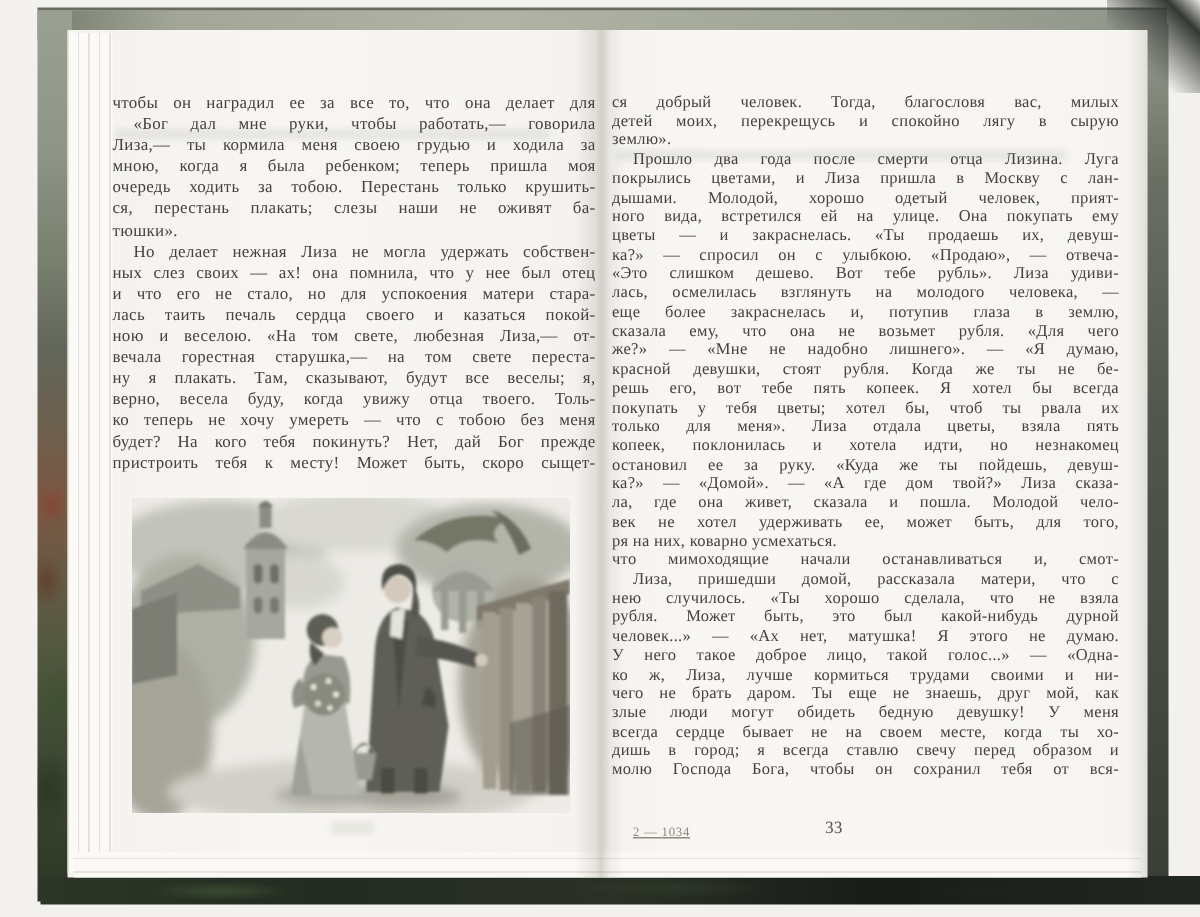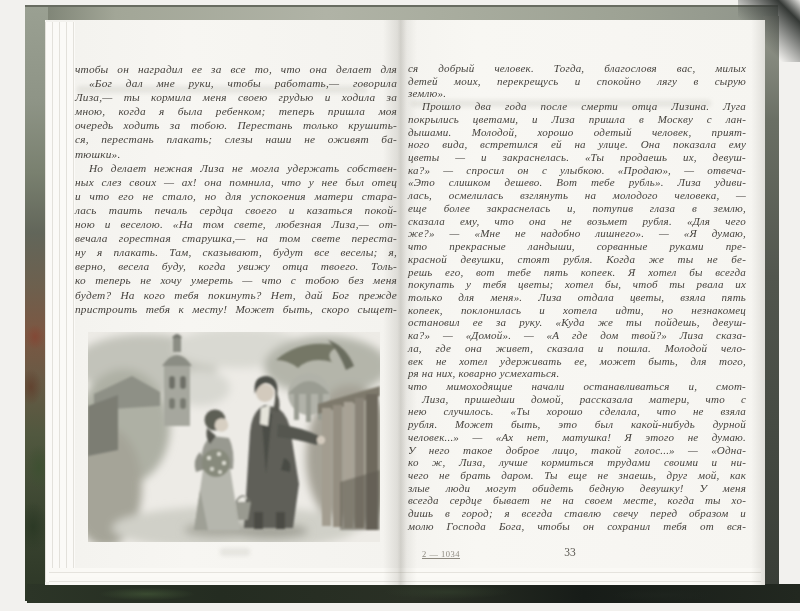--- a/index.html
+++ b/index.html
@@ -58,41 +58,41 @@
   .gutter{
     position:absolute;left:338px;top:0;width:34px;height:565px;
     background:linear-gradient(90deg,rgba(125,122,112,0) 0%,rgba(125,122,112,.18) 42%,rgba(125,122,112,.30) 52%,rgba(125,122,112,.10) 70%,rgba(125,122,112,0) 100%);
   }
   .page-right-shade{
     position:absolute;right:0;top:0;width:14px;height:565px;
     background:linear-gradient(90deg,rgba(120,118,108,0),rgba(120,118,108,.18));
   }
 
   
-  .textcol{position:absolute;color:#45423d;letter-spacing:.2px;font-style:italic;}
+  .textcol{position:absolute;color:#45423d;letter-spacing:.2px;}
   .textcol-left{left:30px;top:42px;width:322px;font-size:11.3px;line-height:14.1px;}
   .textcol-right{left:363px;top:42px;width:338px;font-size:11px;line-height:12.72px;}
   .line{text-align:justify;text-align-last:justify;white-space:nowrap;}
   .line.pend{text-align-last:left;}
   .line.indent{text-indent:14px;}
 
   
   .ghost{position:absolute;background:rgba(118,114,102,.12);filter:blur(2px);border-radius:3px;}
 
   
   .illo{
     position:absolute;left:43px;top:312px;width:292px;height:210px;
     box-shadow:inset 0 0 22px 16px #f5f4f0;
     overflow:hidden;
   }
   .illo svg{display:block;}
 
   
   .print-code{position:absolute;left:377px;top:529px;font-size:8.5px;color:#8d897f;letter-spacing:.5px;text-decoration:underline;}
-  .page-number{position:absolute;left:505px;top:526px;width:40px;text-align:center;font-size:11.5px;color:#55524b;}
+  .page-number{position:absolute;left:505px;top:526px;width:40px;font-size:11.5px;color:#55524b;}
 </style>
 </head>
 <body>
 
 <div class="photo">
 
   <div class="cover-top"></div>
   <div class="cover-left"></div>
   <div class="cover-right"></div>
   <div class="cover-bottom"></div>
@@ -229,29 +229,28 @@
       </svg>
     </div>
 
     <div class="textcol textcol-right">
         <div class="line">ся добрый человек. Тогда, благословя вас, милых</div>
         <div class="line">детей моих, перекрещусь и спокойно лягу в сырую</div>
         <div class="line pend">землю».</div>
         <div class="line indent">Прошло два года после смерти отца Лизина. Луга</div>
         <div class="line">покрылись цветами, и Лиза пришла в Москву с лан-</div>
         <div class="line">дышами. Молодой, хорошо одетый человек, прият-</div>
-        <div class="line">ного вида, встретился ей на улице. Она показала ему</div>
+        <div class="line">ного вида, встретился ей на улице. Она покупать ему</div>
         <div class="line">цветы — и закраснелась. «Ты продаешь их, девуш-</div>
         <div class="line">ка?» — спросил он с улыбкою. «Продаю», — отвеча-</div>
         <div class="line">«Это слишком дешево. Вот тебе рубль». Лиза удиви-</div>
         <div class="line">лась, осмелилась взглянуть на молодого человека, —</div>
         <div class="line">еще более закраснелась и, потупив глаза в землю,</div>
         <div class="line">сказала ему, что она не возьмет рубля. «Для чего</div>
         <div class="line">же?» — «Мне не надобно лишнего». — «Я думаю,</div>
-        <div class="line">что прекрасные ландыши, сорванные руками пре-</div>
         <div class="line">красной девушки, стоят рубля. Когда же ты не бе-</div>
         <div class="line">решь его, вот тебе пять копеек. Я хотел бы всегда</div>
         <div class="line">покупать у тебя цветы; хотел бы, чтоб ты рвала их</div>
         <div class="line">только для меня». Лиза отдала цветы, взяла пять</div>
         <div class="line">копеек, поклонилась и хотела идти, но незнакомец</div>
         <div class="line">остановил ее за руку. «Куда же ты пойдешь, девуш-</div>
         <div class="line">ка?» — «Домой». — «А где дом твой?» Лиза сказа-</div>
         <div class="line">ла, где она живет, сказала и пошла. Молодой чело-</div>
         <div class="line">век не хотел удерживать ее, может быть, для того,</div>
         <div class="line pend">ря на них, коварно усмехаться.</div>

